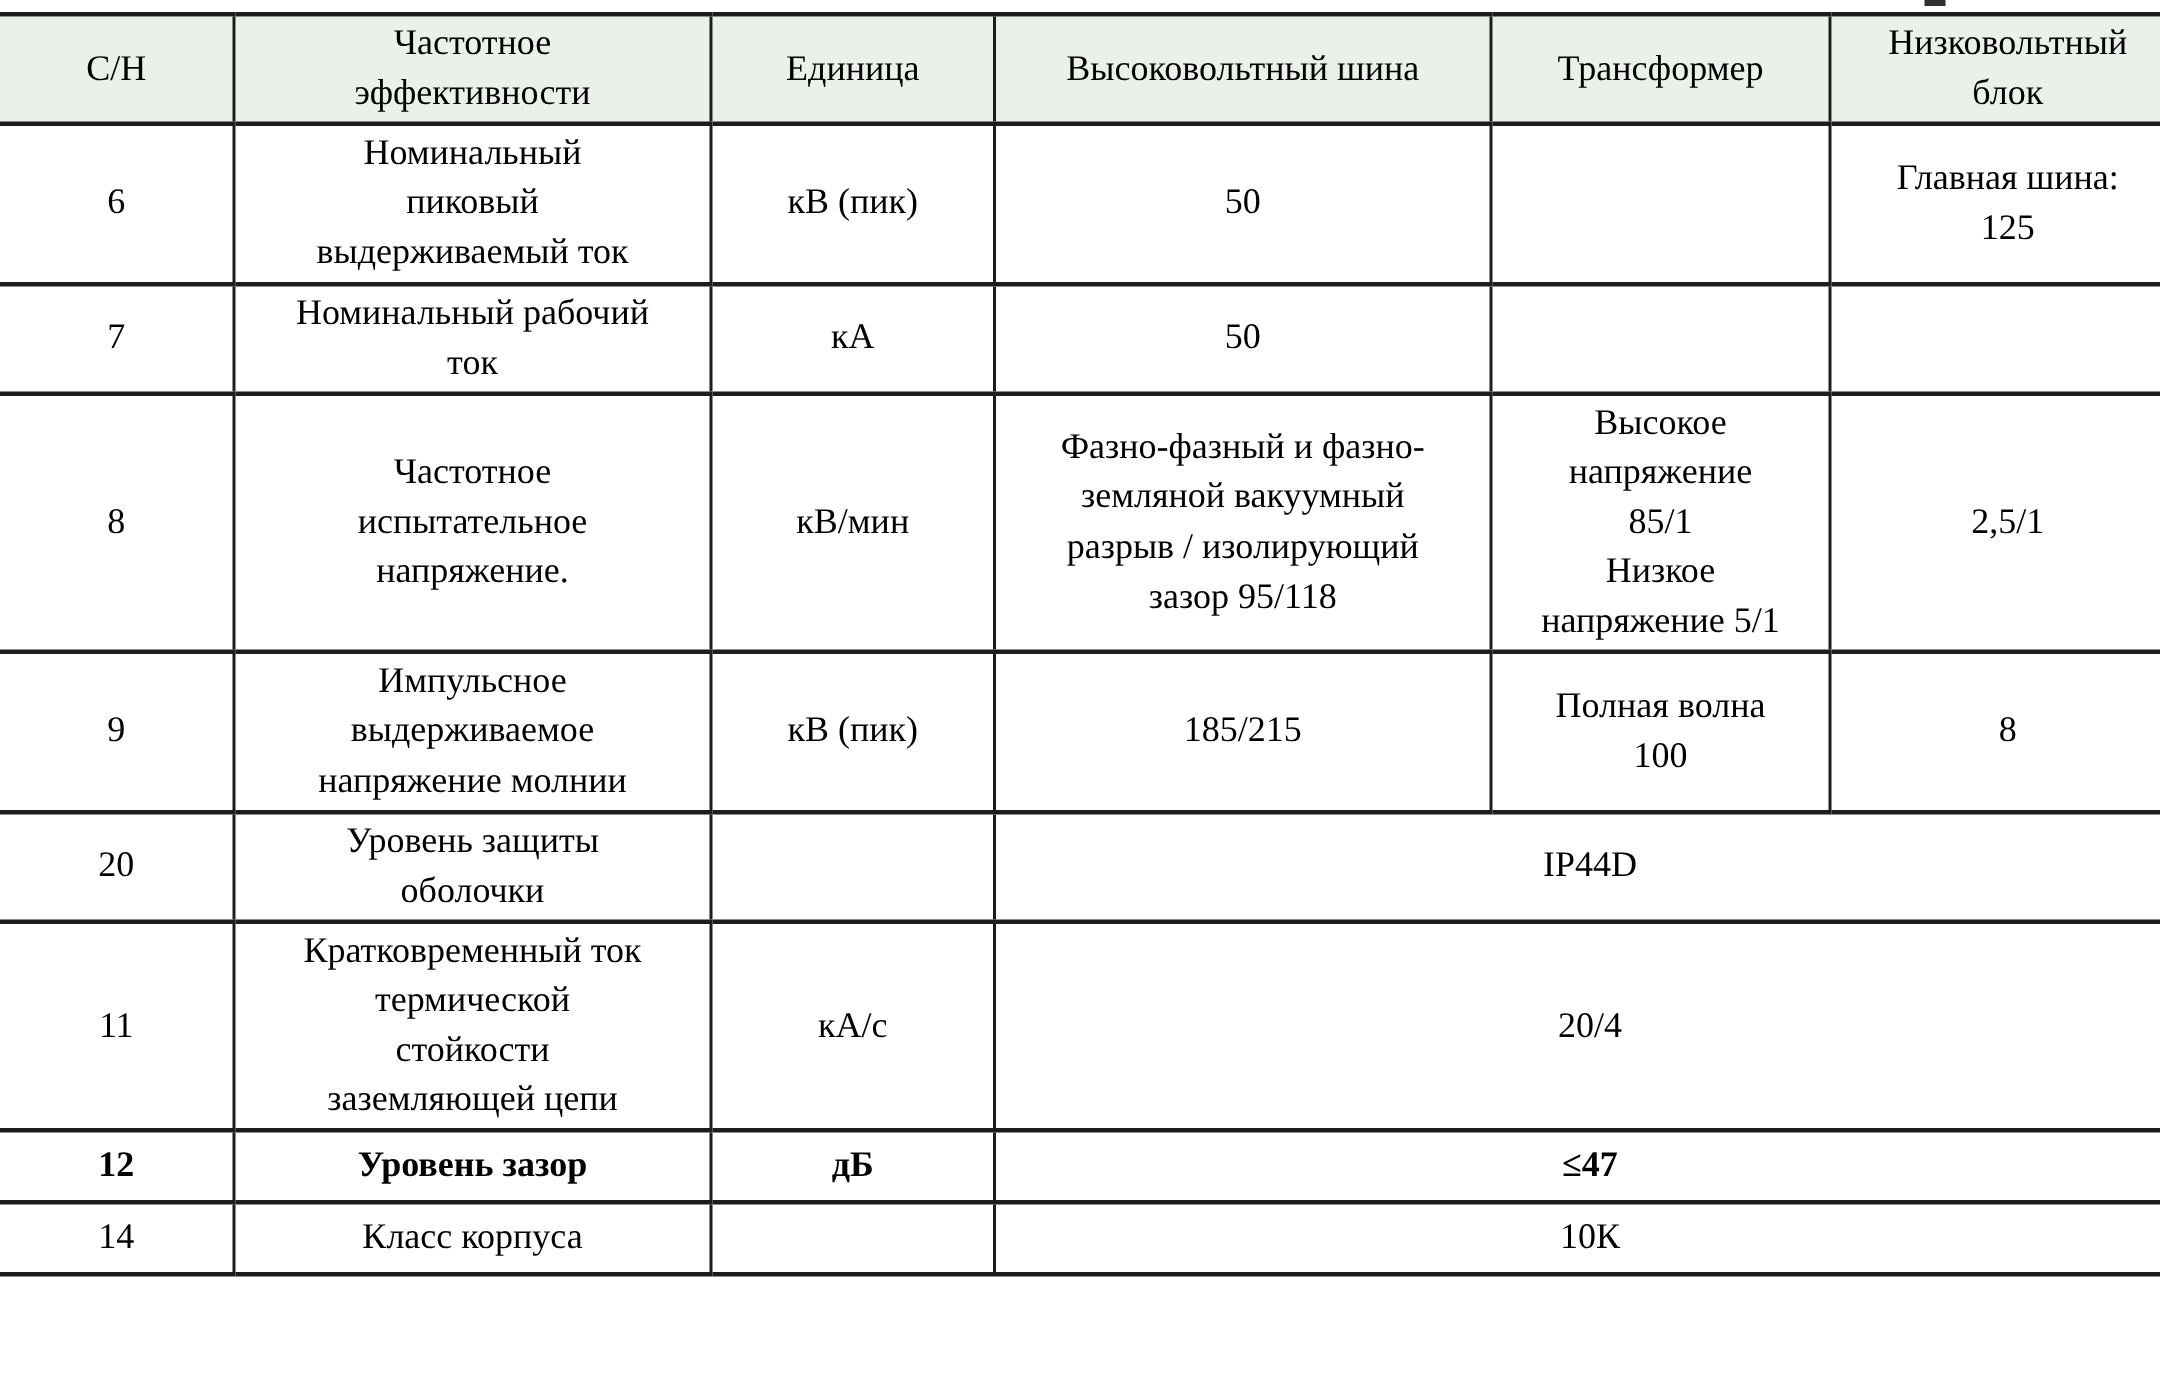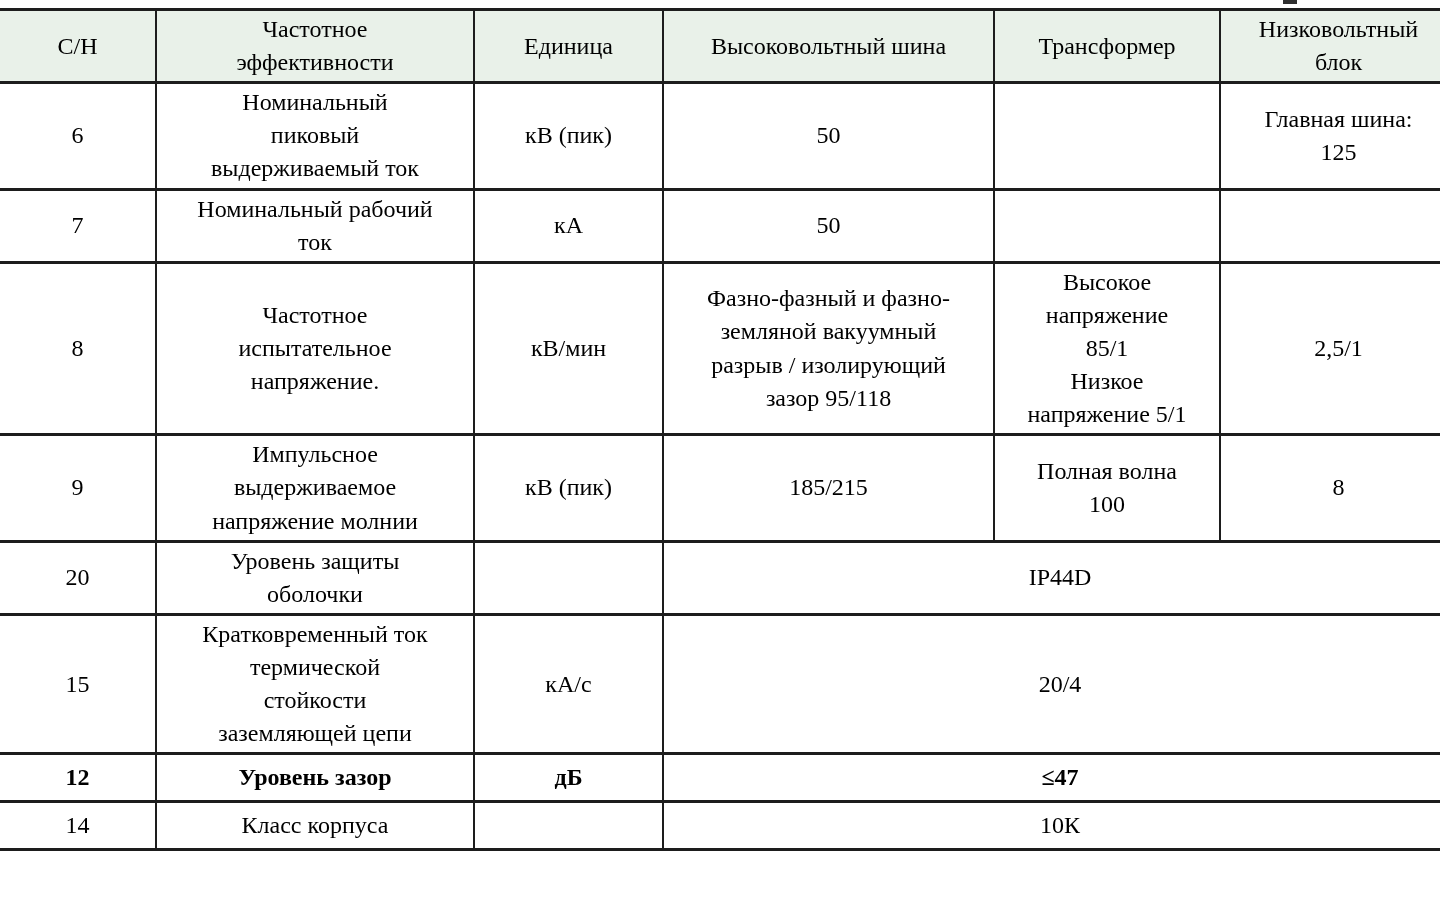--- a/index.html
+++ b/index.html
@@ -161,21 +161,21 @@
 
       <tr class="rh-10">
         <td>20</td>
         <td>Уровень защиты
 оболочки</td>
         <td></td>
         <td colspan="3">IP44D</td>
       </tr>
 
       <tr class="rh-11">
-        <td>15</td>
+        <td>11</td>
         <td>Кратковременный ток
 термической
 стойкости
 заземляющей цепи</td>
         <td>кА/с</td>
         <td colspan="3">20/4</td>
       </tr>
 
       <tr class="rh-12">
         <td>12</td>

